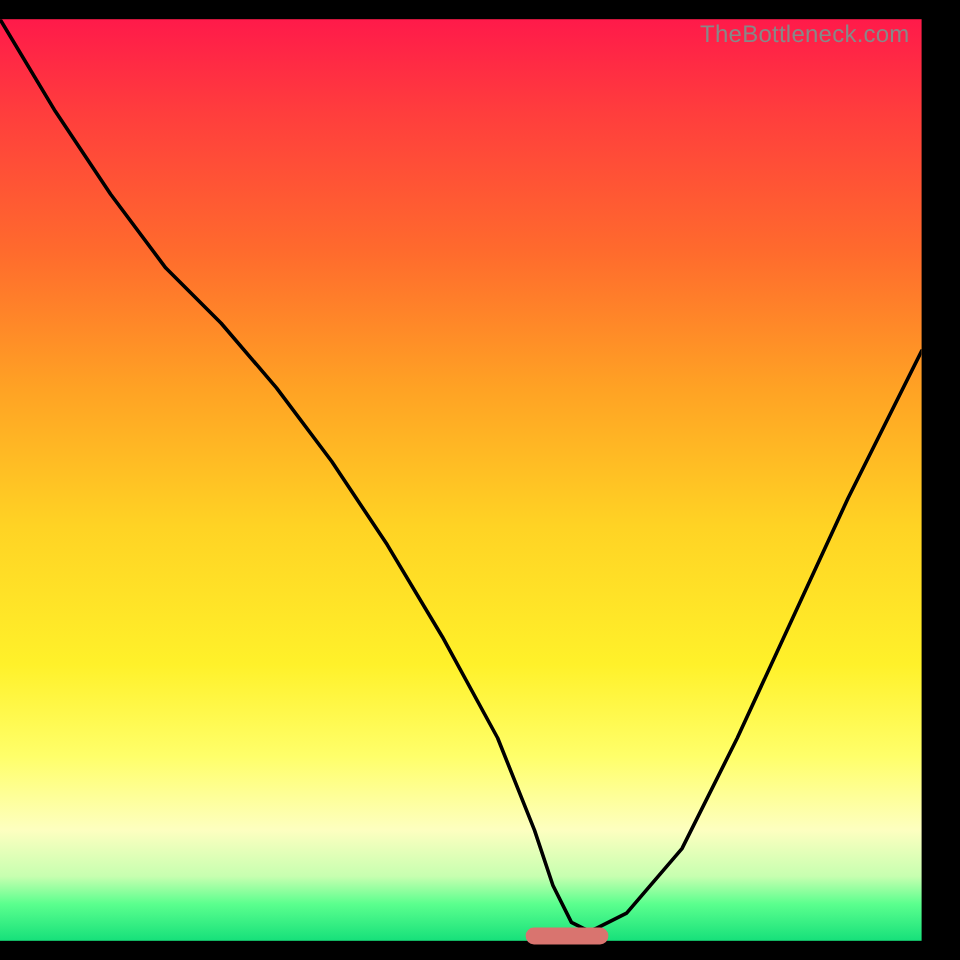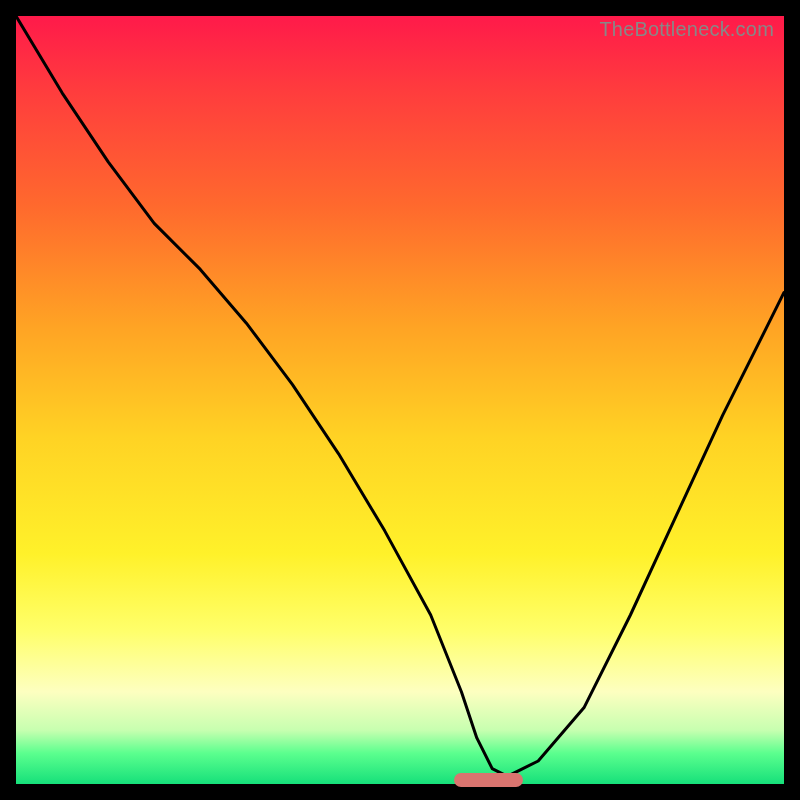--- a/index.html
+++ b/index.html
@@ -12,21 +12,21 @@
     font-family: Arial, Helvetica, sans-serif;
   }
   .frame {
     position: relative;
     width: 800px;
     height: 800px;
     background: #000;
   }
   .plot {
     position: absolute;
-    left: 16px;
+    left: 0;
     top: 16px;
     width: 768px;
     height: 768px;
     background: linear-gradient(to bottom,
       #ff1a4a 0%,
       #ff3d3d 10%,
       #ff6a2d 25%,
       #ffa224 40%,
       #ffd324 55%,
       #fff12a 70%,

